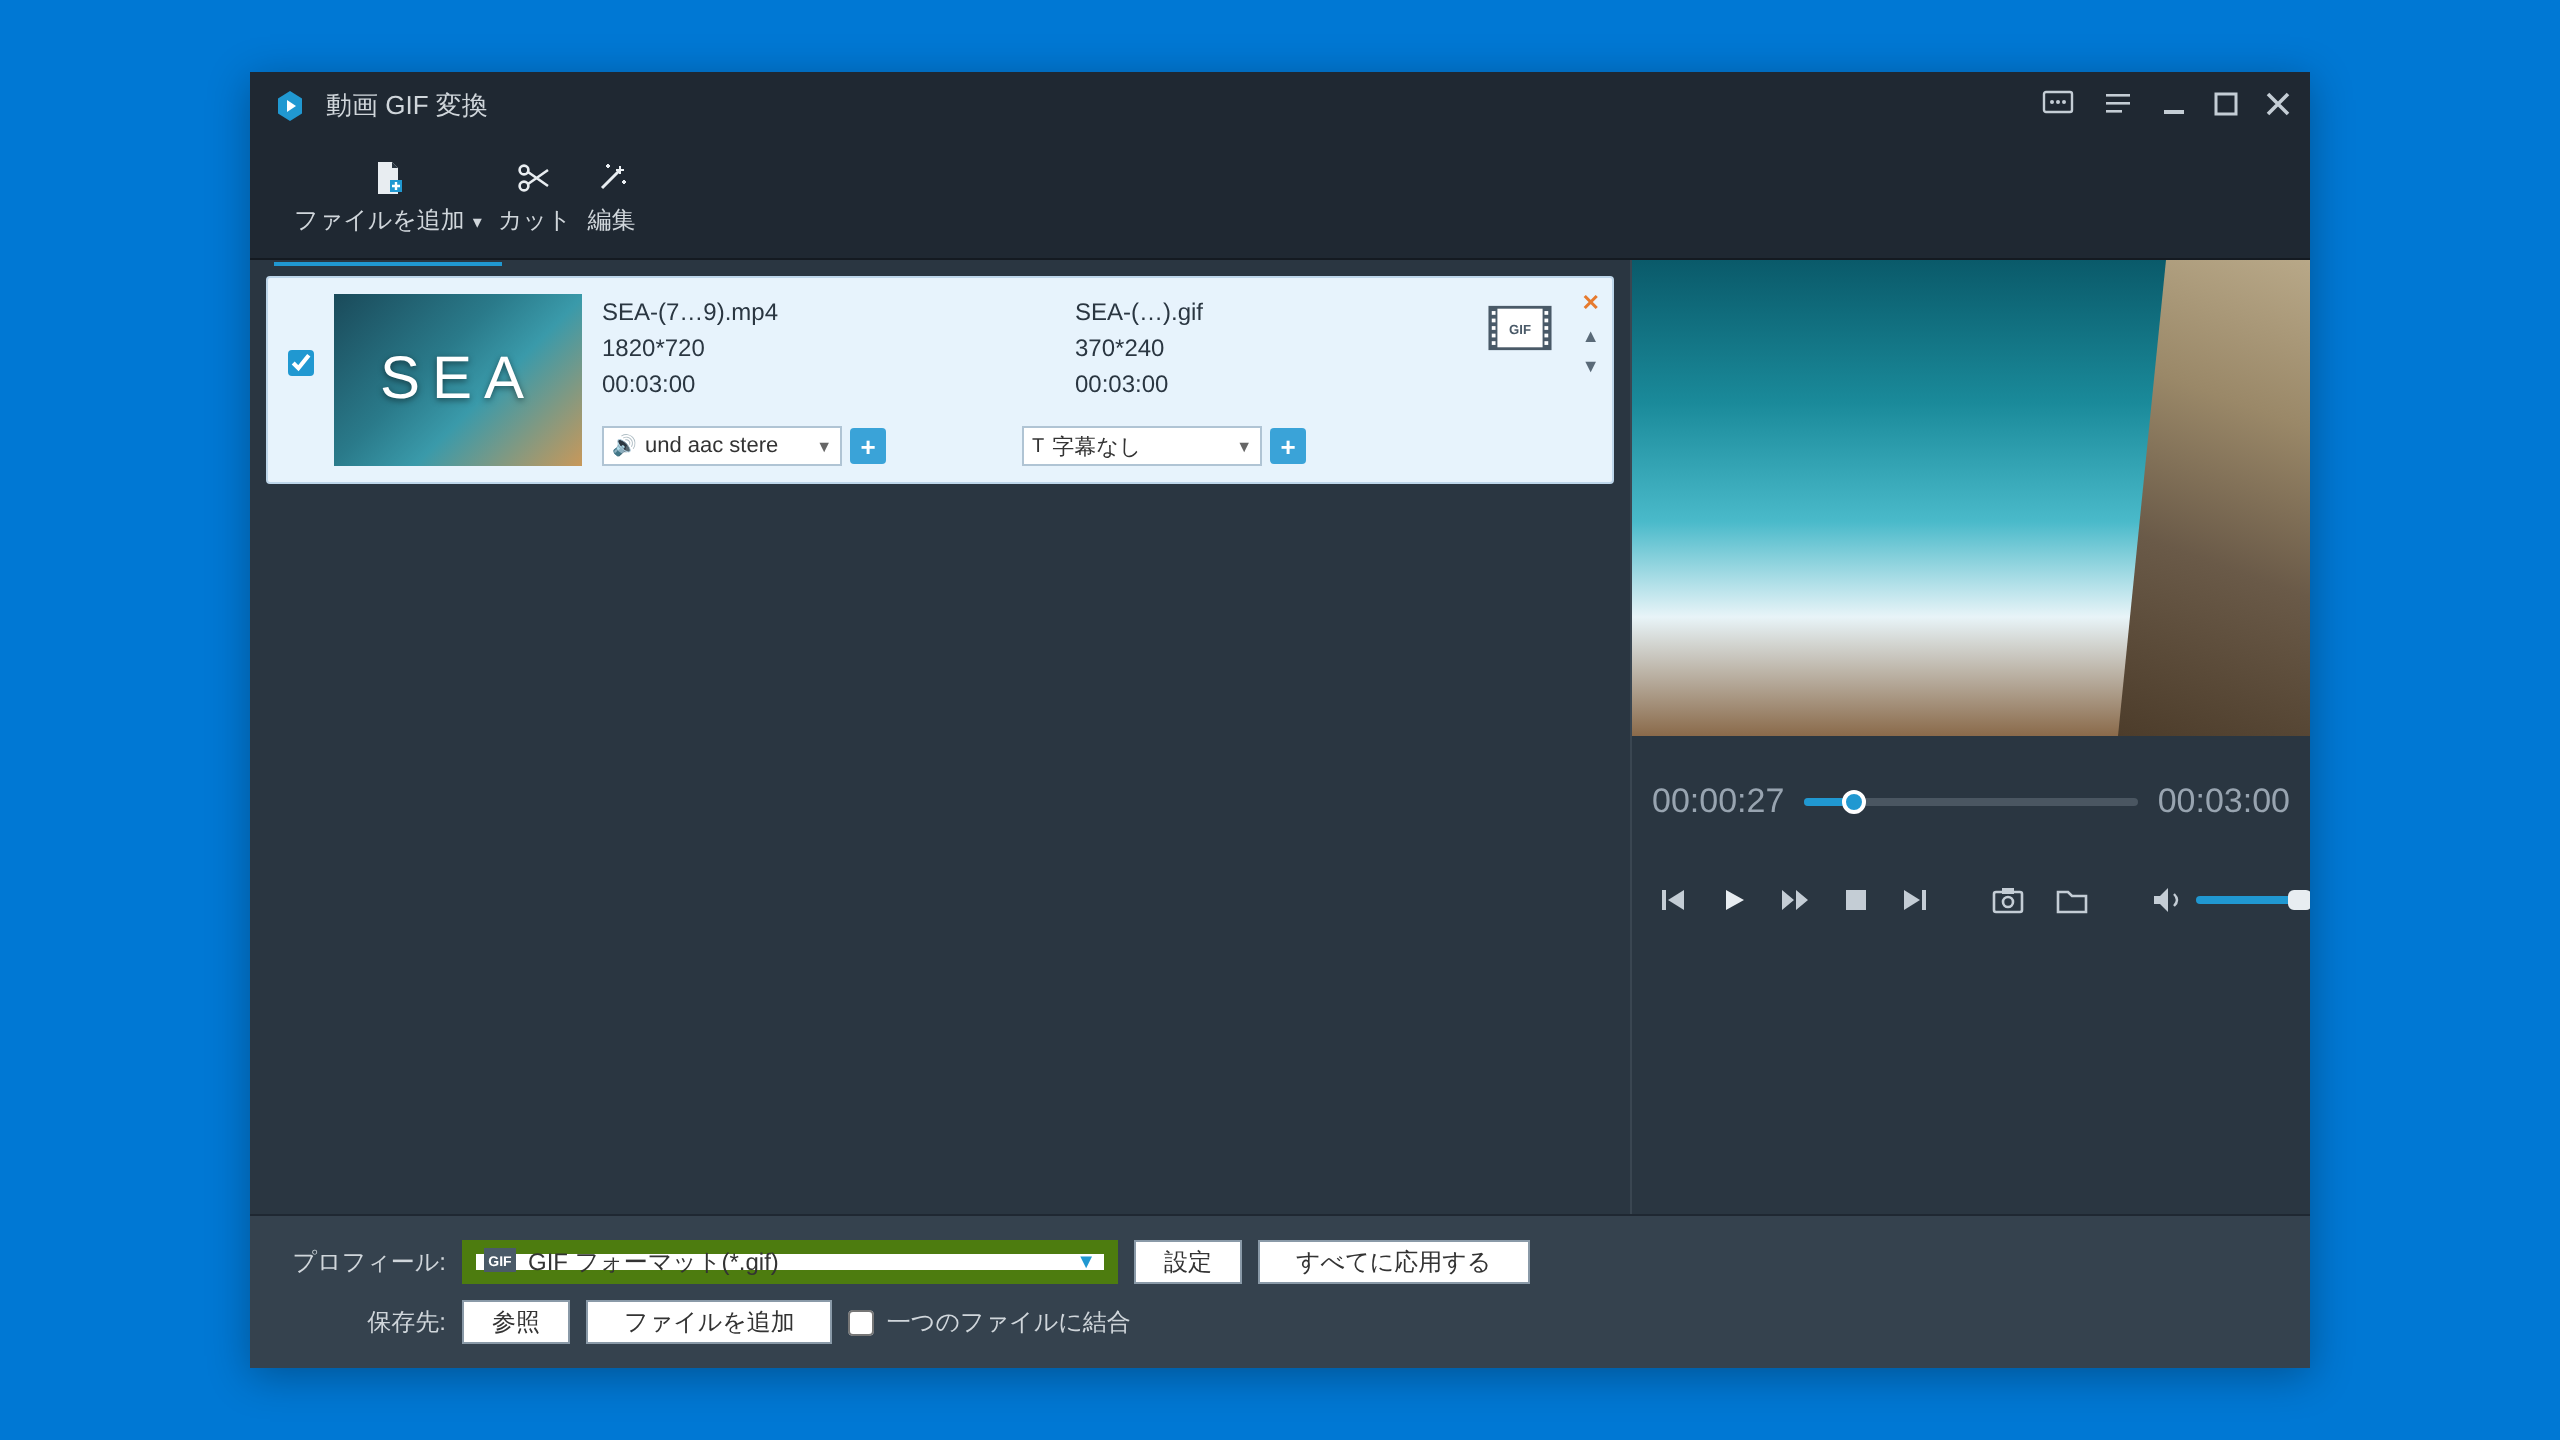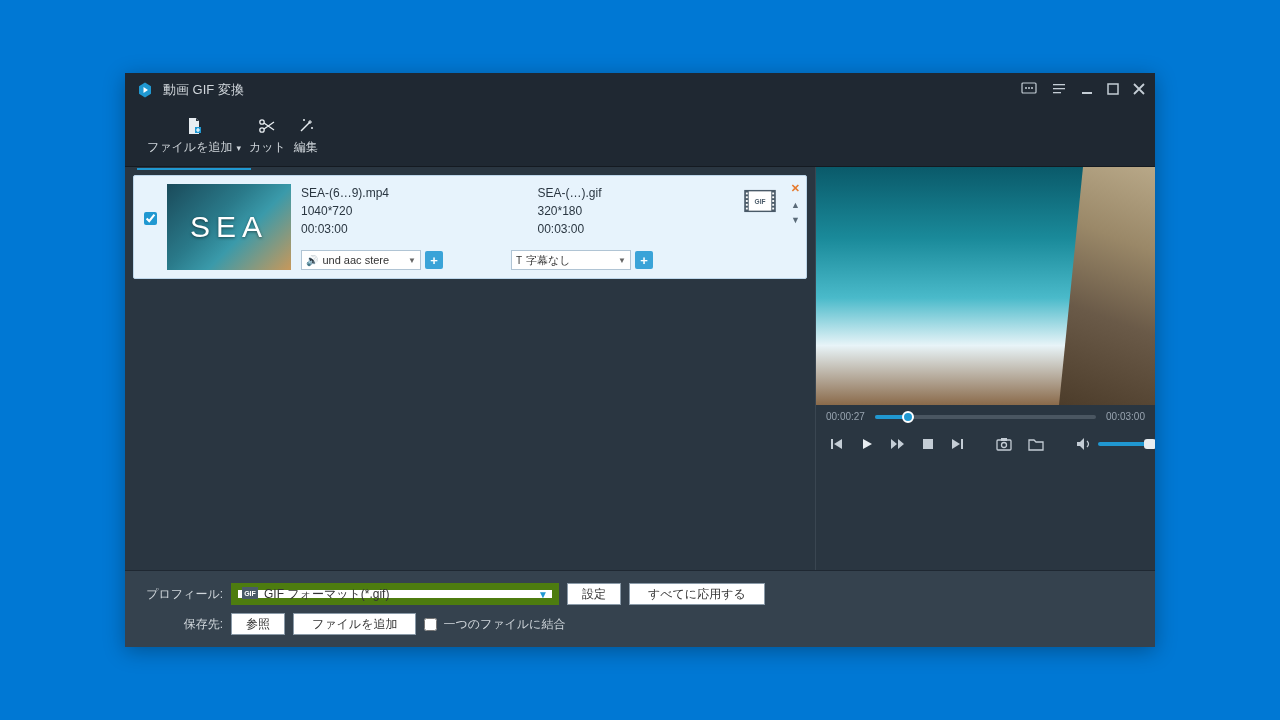--- a/index.html
+++ b/index.html
@@ -1,17 +1,17 @@
 <!DOCTYPE html>
 <html><head>
 <meta charset="utf-8">
 <style>
 * { margin: 0; padding: 0; box-sizing: border-box; font-family: "Meiryo", "MS PGothic", sans-serif; }
 body { background: #0078d4; width: 1280px; height: 720px; display: flex; align-items: center; justify-content: center; }
-.window { width: 1030px; height: 574px; background: #2a3641; box-shadow: 0 4px 20px rgba(0,0,0,0.3); display: flex; flex-direction: column; }
+.window { width: 1030px; height: 648px; background: #2a3641; box-shadow: 0 4px 20px rgba(0,0,0,0.3); display: flex; flex-direction: column; }
 
 
 .titlebar { height: 34px; background: #1f2832; display: flex; align-items: center; padding: 0 10px; color: #d0d6db; font-size: 13px; }
 .titlebar .logo { width: 20px; height: 20px; margin-right: 8px; display: flex; align-items: center; justify-content: center; }
 .titlebar .title { flex: 1; }
 .titlebar .win-icons { display: flex; gap: 14px; align-items: center; }
 .titlebar .win-icons > * { cursor: pointer; color: #c4cdd5; }
 
 
 .toolbar { height: 60px; background: #1f2832; display: flex; align-items: center; padding: 0 18px; border-bottom: 1px solid #141a21; }
@@ -42,21 +42,21 @@
 .output-icon { width: 32px; height: 26px; margin-top: 4px; margin-right: 20px; display: flex; align-items: center; justify-content: center; }
 .card-controls { position: absolute; right: 6px; top: 6px; display: flex; flex-direction: column; gap: 6px; align-items: center; }
 .card-controls .xbtn { color: #e67a2e; font-size: 11px; font-weight: bold; cursor: pointer; }
 .card-controls .updown { color: #5a6a78; font-size: 9px; cursor: pointer; line-height: 1; }
 
 
 .preview-panel { width: 340px; background: #2a3641; display: flex; flex-direction: column; border-left: 1px solid #3a4651; }
 .preview-header { font-size: 13px; color: #d0d6db; padding: 4px 10px 6px; border-bottom: 1px solid #3a4651; }
 .preview-video { height: 238px; background: linear-gradient(180deg,#0a5a6a 0%,#1a8a9a 30%,#4abaca 55%,#e8f4f8 75%,#8a6a4a 100%); position: relative; overflow: hidden; }
 .preview-video::after { content: ""; position: absolute; right: 0; top: 0; bottom: 0; width: 120px; background: linear-gradient(200deg, #b8a888 0%, #9a8868 30%, #6a5a48 60%, #4a3a28 100%); clip-path: polygon(40% 0, 100% 0, 100% 100%, 20% 100%); }
-.timeline { display: flex; align-items: center; gap: 10px; padding: 6px 10px; font-size: 10px; color: #98a4b0; }
+.timeline { display: flex; align-items: center; gap: 10px; padding: 23px 10px; font-size: 17px; color: #98a4b0; }
 .timeline .track { flex: 1; height: 4px; background: #4a5661; position: relative; border-radius: 2px; }
 .timeline .track .prog { position: absolute; left: 0; top: 0; bottom: 0; width: 15%; background: #2098d1; border-radius: 2px; }
 .timeline .track .thumb-dot { position: absolute; left: 15%; top: 50%; width: 12px; height: 12px; background: #2098d1; border: 2px solid #fff; border-radius: 50%; transform: translate(-50%,-50%); }
 .controls { display: flex; align-items: center; gap: 16px; padding: 6px 14px 14px; color: #c4cdd5; }
 .controls .btn { cursor: pointer; display: flex; align-items: center; }
 .controls .spacer { flex: 1; }
 .controls .sep { width: 1px; height: 20px; background: #4a5661; }
 .vol-group { display: flex; align-items: center; gap: 6px; }
 .vol-track { width: 58px; height: 4px; background: #2098d1; border-radius: 2px; position: relative; }
 .vol-track .vol-thumb { position: absolute; right: 0; top: 50%; width: 12px; height: 10px; background: #e8edf1; border-radius: 3px; transform: translateY(-50%); }
@@ -154,27 +154,27 @@
 
     <div class="file-panel">
       <div class="file-card">
         <input type="checkbox" class="chk" checked="" style="">
         <div class="thumb">
             <span>SEA</span>
           </div>
         <div class="file-info">
           <div class="info-row">
             <div class="info-col">
-              <div>SEA-(6…9).mp4</div>
-              <div>1040*720</div>
+              <div>SEA-(7…9).mp4</div>
+              <div>1820*720</div>
               <div>00:03:00</div>
             </div>
             <div class="info-col">
               <div>SEA-(…).gif</div>
-              <div>320*180</div>
+              <div>370*240</div>
               <div>00:03:00</div>
             </div>
           </div>
           <div class="ctrl-row">
             <div class="ctrl-group">
               <div class="mini-select audio">
                 <span class="sel-icon">🔊</span>
                 <span class="sel-text">und aac stere</span>
                 <span class="sel-caret">▼</span>
               </div>

